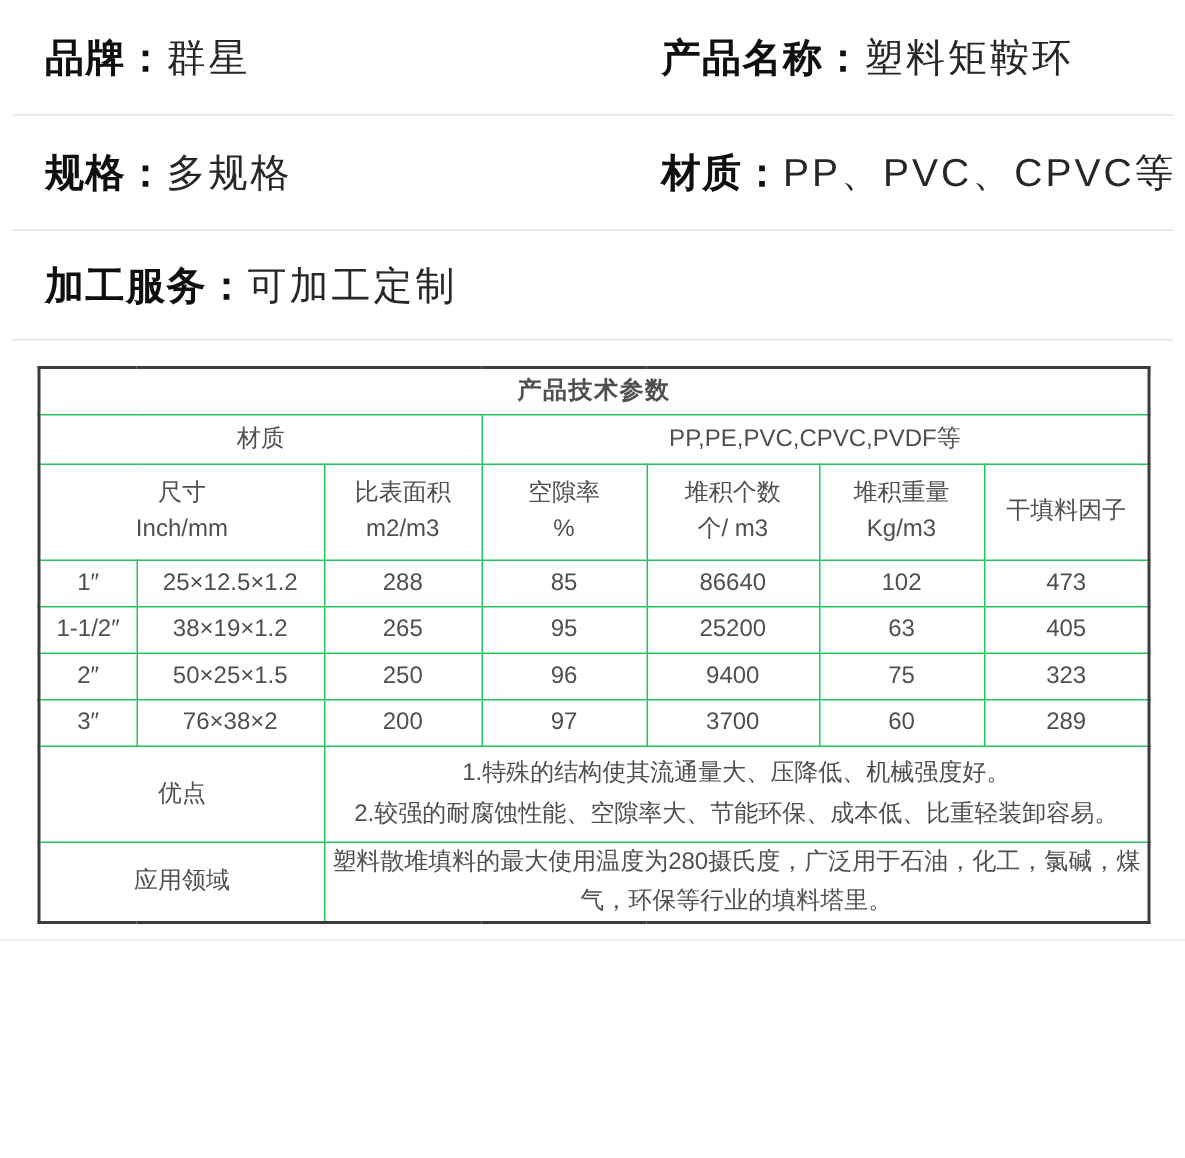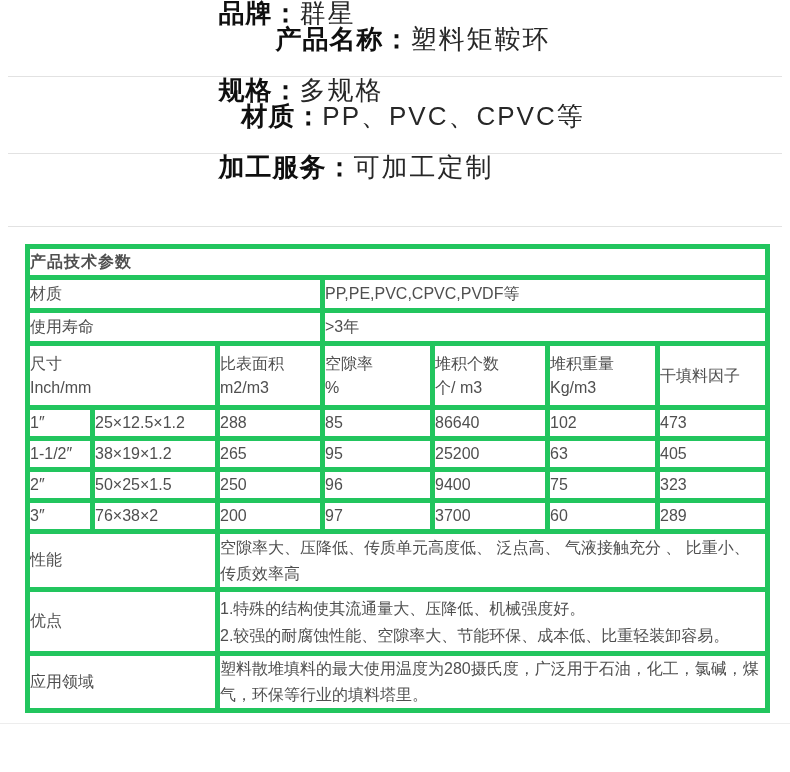--- a/index.html
+++ b/index.html
@@ -8,39 +8,38 @@
     font-family:"Liberation Sans","DejaVu Sans",sans-serif;
     overflow:hidden;
   }
   
   .top-info{width:100%;}
   .top-row{
     display:flex;align-items:center;
     height:77px;margin:0 8px;
     border-bottom:1px solid #e2e2e2;
     box-sizing:border-box;
-    flex-direction:column;
   }
   .top-row.last{height:73px;}
   .attr{font-size:26px;line-height:1;white-space:nowrap;}
   .attr-left{flex:none;width:397px;padding-left:22px;box-sizing:border-box;}
   .attr-right{flex:1;margin-left:36px;}
   .attr-label{font-weight:bold;color:#0f0f0f;letter-spacing:1px;}
   .attr-value{font-weight:400;color:#272727;letter-spacing:2px;}
   
   table.spec{
     margin:17px 0 0 25px;
     width:740px;
     border-collapse:collapse;
     border:2px solid #3c3c3c;
     table-layout:fixed;
   }
   table.spec td{
-    border:5px solid #22c55e;
-    text-align:left;vertical-align:middle;
+    border:1px solid #22c55e;
+    text-align:center;vertical-align:middle;
     font-size:16px;color:#4f4f4f;
     padding:0;overflow:hidden;
   }
   tr.r-title{height:31px;}
   td.t-title{font-size:17px;font-weight:bold;color:#1b1b1b;letter-spacing:1px;}
   tr.r-info{height:33px;}
   tr.r-head{height:64px;}
   td.t-head div{line-height:24px;}
   tr.r-data{height:31px;}
   tr.r-perf{height:58px;}
@@ -100,24 +99,20 @@
     </colgroup>
     <tbody>
       <tr class="r-title">
         <td colspan="7" class="t-title">产品技术参数</td>
       </tr>
 
       <tr class="r-info">
         <td colspan="3">材质</td>
         <td colspan="4">PP,PE,PVC,CPVC,PVDF等</td>
       </tr>
-      <tr class="r-info">
-        <td colspan="3">使用寿命</td>
-        <td colspan="4">&gt;3年</td>
-      </tr>
 
       <tr class="r-head">
         <td colspan="2" class="t-head">
           <div>尺寸</div>
           <div>Inch/mm</div>
         </td>
         <td class="t-head">
           <div>比表面积</div>
           <div>m2/m3</div>
         </td>
@@ -168,24 +163,20 @@
       <tr class="r-data">
         <td>3″</td>
         <td>76×38×2</td>
         <td>200</td>
         <td>97</td>
         <td>3700</td>
         <td>60</td>
         <td>289</td>
       </tr>
 
-      <tr class="r-perf">
-        <td colspan="2">性能</td>
-        <td colspan="5" class="t-text">空隙率大、压降低、传质单元高度低、 泛点高、 气液接触充分 、 比重小、 传质效率高</td>
-      </tr>
       <tr class="r-adv">
         <td colspan="2">优点</td>
         <td colspan="5" class="t-text">
           <div>1.特殊的结构使其流通量大、压降低、机械强度好。</div>
           <div>2.较强的耐腐蚀性能、空隙率大、节能环保、成本低、比重轻装卸容易。</div>
         </td>
       </tr>
       <tr class="r-app">
         <td colspan="2">应用领域</td>
         <td colspan="5" class="t-text">塑料散堆填料的最大使用温度为280摄氏度，广泛用于石油，化工，氯碱，煤气，环保等行业的填料塔里。</td>

